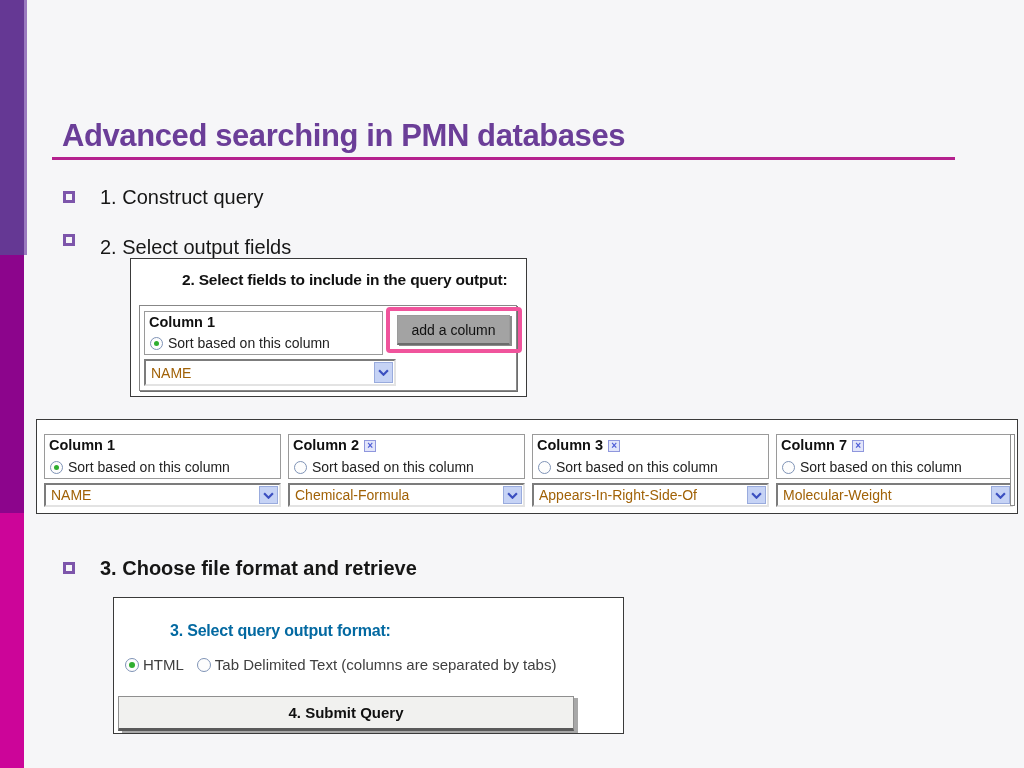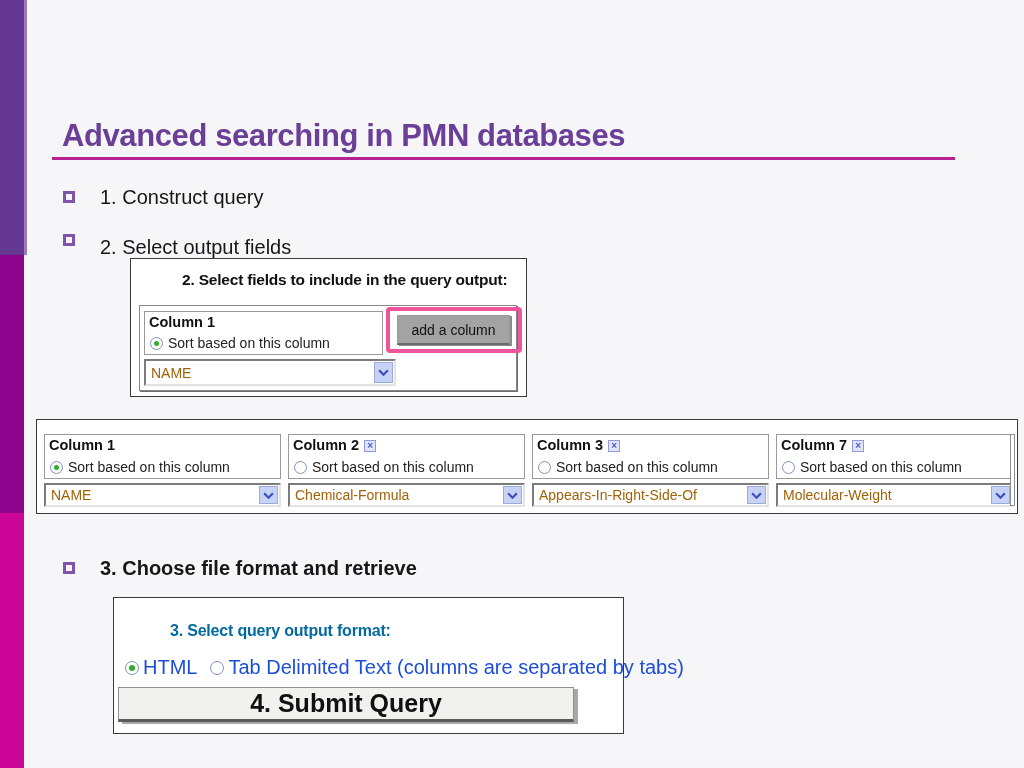--- a/index.html
+++ b/index.html
@@ -76,24 +76,24 @@
             border:1px solid #8d8d8d; background:#fff; }
 
   
   #panel3 { left:113px; top:597px; width:511px; height:137px; }
   #panel3 .p-heading { position:absolute; left:8px; top:24px; font-size:16px; font-weight:bold;
             color:#0369a1; letter-spacing:-0.2px; white-space:nowrap;margin-left:48px; }
   #format-options { position:absolute; left:11px; top:58px; display:flex; align-items:center; gap:13px; }
   .fmt-option { display:flex; align-items:center; gap:4px; }
   .fmt-option .radio { width:14px; height:14px; }
   .fmt-option .radio.selected::after { left:3px; top:3px; width:6px; height:6px; }
-  .fmt-option .opt-label { font-size:20px; color:#1d4ed8; white-space:nowrap; }
-  .submit-btn { position:absolute; left:4px; top:89px; width:456px; height:35px;
+  .fmt-option .opt-label { font-size:15px; color:#404040; white-space:nowrap; }
+  .submit-btn { position:absolute; left:4px; top:98px; width:456px; height:35px;
             background:#f1f1ef; border:1px solid #8f8f8f; border-bottom:3px solid #5a5a5a;
-            box-shadow:4px 2px 0 #a8a8a8; font-size:25px; font-weight:bold; color:#101010;
+            box-shadow:4px 2px 0 #a8a8a8; font-size:15px; font-weight:bold; color:#101010;
             font-family:"Liberation Sans",sans-serif; }
 </style>
 </head>
 <body>
 
 <div class="slide">
 
   <div class="stripe stripe-top"></div>
   <div class="stripe-top-edge"></div>
   <div class="stripe stripe-mid"></div>

